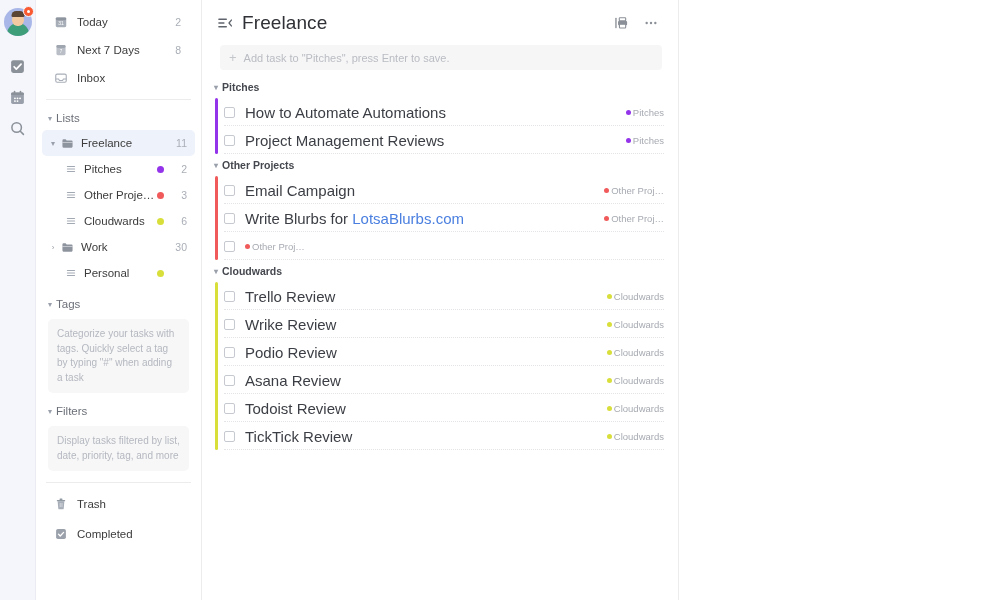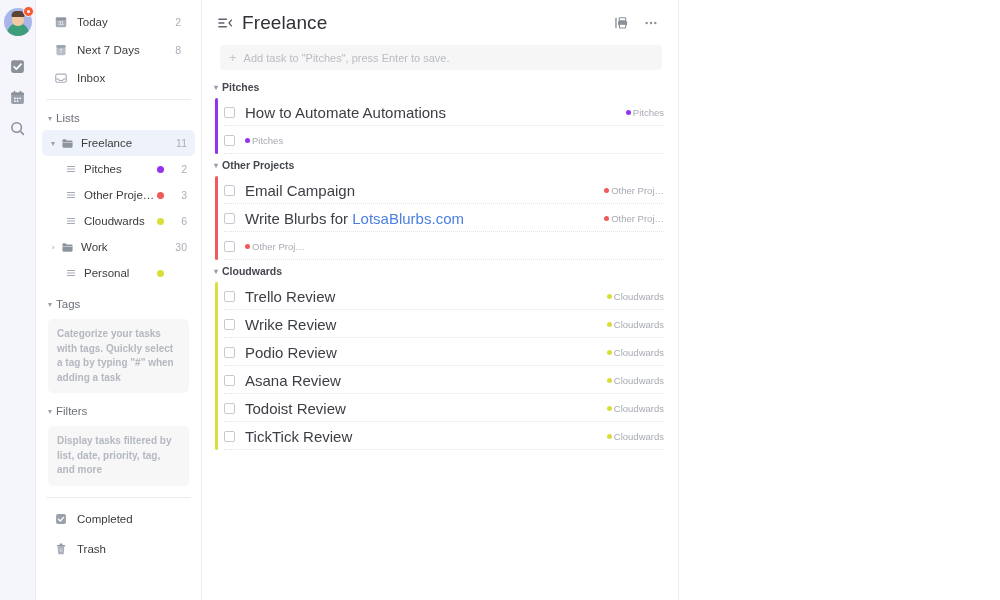--- a/index.html
+++ b/index.html
@@ -91,21 +91,21 @@
   .list-ico { width: 13px; height: 13px; margin-right: 7px; color: #9ba1ab; flex:none;
               display:flex; align-items:center; justify-content:center;}
   .list-lbl { flex: 1; font-size: 11.5px; color: #3c3c3c; white-space: nowrap;
               overflow: hidden; text-overflow: ellipsis; }
   .dot { width: 7px; height: 7px; border-radius: 50%; margin-right: 10px; flex: none; }
   .list-count { color: #a9aeb7; font-size: 10.5px; min-width: 13px; text-align: right; }
   .indent { padding-left: 22px; }
 
   .hint-box {
     margin: 3px 12px 6px 12px; background: #f7f7f8; border-radius: 5px;
-    padding: 8px 9px; color: #b4b8bf; font-size: 10px; line-height: 1.45; font-weight: bold;
+    padding: 8px 9px; color: #b4b8bf; font-size: 10px; line-height: 1.45;
   }
 
   
   .main {
     width: 477px; height: 600px; background: #fff;
     border-right: 1px solid #ececec; flex: none; position: relative;
   }
   .main-head {
     display: flex; align-items: center; height: 45px; padding: 0 18px 0 14px;
   }
@@ -347,37 +347,37 @@
       <span class="caret">▾</span>
       <span>Filters</span>
     </div>
     <div class="hint-box">Display tasks filtered by list, date, priority, tag, and more</div>
 
     <div class="divider" style="margin-top:11px"></div>
 
     <div class="nav-row" style="height:30px">
       <span class="nav-ico">
         <svg width="14" height="14" viewBox="0 0 20 20">
-            <rect x="3" y="3" width="14" height="14" rx="2.5" fill="#9ba1ab"></rect>
-            <path d="M6.4 10.2l2.5 2.6 4.8-5.1" stroke="#fff" stroke-width="1.9" fill="none" stroke-linecap="round" stroke-linejoin="round"></path>
-          </svg>
-      </span>
-      <span class="nav-lbl">Completed</span>
-    </div>
-    <div class="nav-row" style="height:30px">
-      <span class="nav-ico">
-        <svg width="14" height="14" viewBox="0 0 20 20">
             <path d="M5.2 6.2h9.6l-.9 10.1a1.4 1.4 0 01-1.4 1.3H7.5a1.4 1.4 0 01-1.4-1.3z" fill="#a8aeb8"></path>
             <rect x="4" y="4.2" width="12" height="1.9" rx=".9" fill="#9199a3"></rect>
             <rect x="7.8" y="2.3" width="4.4" height="1.9" rx=".9" fill="#9199a3"></rect>
             <rect x="8.2" y="8.5" width="1.2" height="6" fill="#fff" opacity=".6"></rect>
             <rect x="10.8" y="8.5" width="1.2" height="6" fill="#fff" opacity=".6"></rect>
           </svg>
       </span>
       <span class="nav-lbl">Trash</span>
+    </div>
+    <div class="nav-row" style="height:30px">
+      <span class="nav-ico">
+        <svg width="14" height="14" viewBox="0 0 20 20">
+            <rect x="3" y="3" width="14" height="14" rx="2.5" fill="#9ba1ab"></rect>
+            <path d="M6.4 10.2l2.5 2.6 4.8-5.1" stroke="#fff" stroke-width="1.9" fill="none" stroke-linecap="round" stroke-linejoin="round"></path>
+          </svg>
+      </span>
+      <span class="nav-lbl">Completed</span>
     </div>
   </div>
 
   <div class="main">
 
     <div class="main-head">
       <span class="menu-ico">
         <svg width="16" height="16" viewBox="0 0 20 20">
             <rect x="1.5" y="4.5" width="11" height="1.7" rx=".85" fill="#5f646c"></rect>
             <rect x="1.5" y="9.2" width="8" height="1.7" rx=".85" fill="#5f646c"></rect>
@@ -419,20 +419,21 @@
         <span class="cbox"></span>
         <span class="task-title">How to Automate Automations</span>
         <span class="tag">
           <span class="tdot" style="background:#9333ea"></span>
           <span>Pitches</span>
         </span>
       </div>
 
       <div class="task">
         <span class="cbox"></span>
+        <span class="task-title">Project Management Reviews</span>
         <span class="tag">
           <span class="tdot" style="background:#9333ea"></span>
           <span>Pitches</span>
         </span>
       </div>
     </div>
 
     <div class="group-head">
       <span class="caret">▾</span>
       <span>Other Projects</span>

